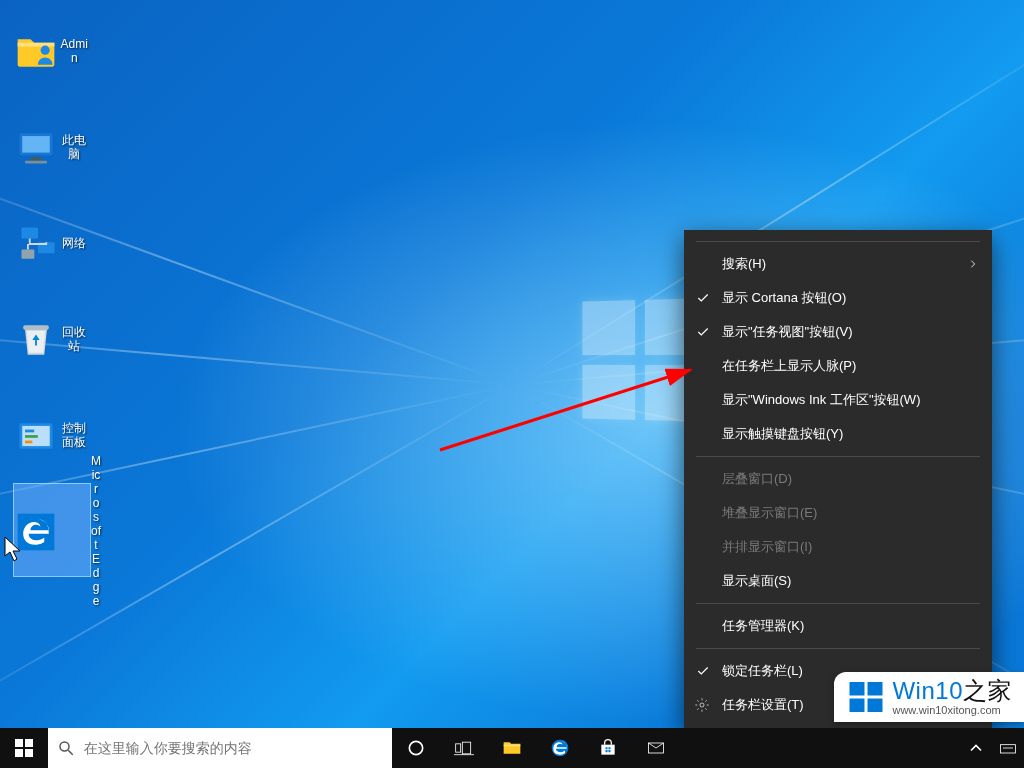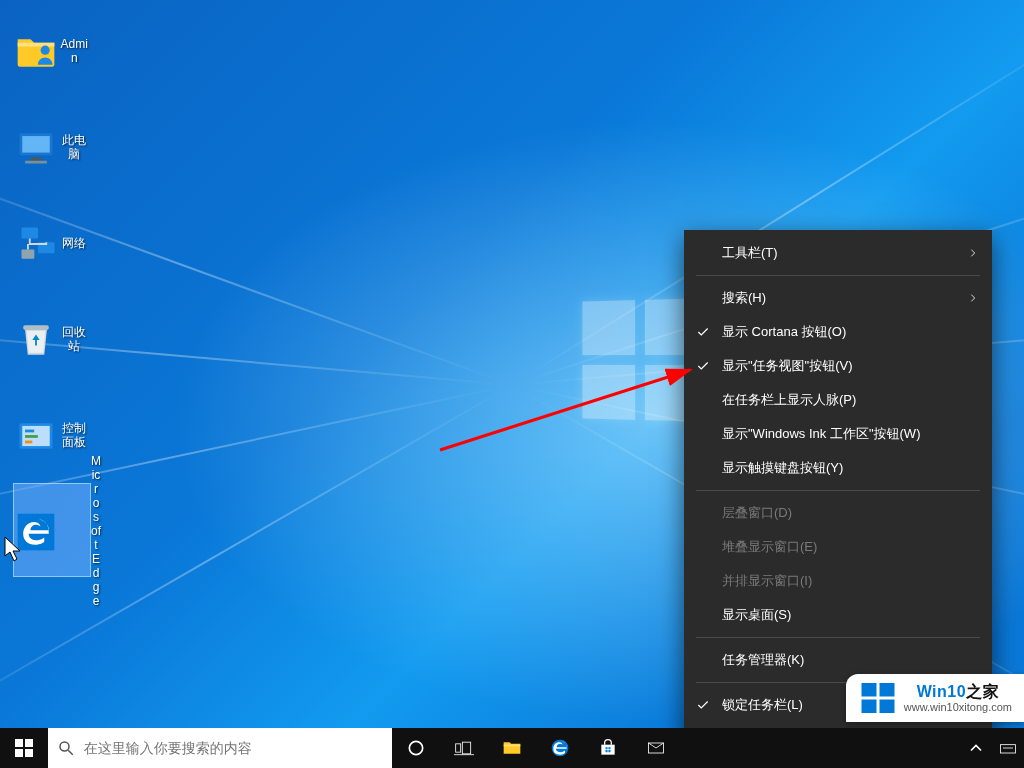--- a/index.html
+++ b/index.html
@@ -43,21 +43,21 @@
   .watermark .wm2{font-size:12px;}
 
   
   .sitemark {
     position:absolute; right:0; bottom:46px; background:#fff; border-radius:12px 0 0 0;
     padding:6px 12px 6px 14px; display:flex; align-items:center; gap:8px;
     box-shadow: 0 2px 6px rgba(0,0,0,0.3);
   }
   .sitemark svg { width:36px; height:36px; }
   .sitemark .txt { display:flex; flex-direction:column; line-height:1.1; }
-  .sitemark .big { font-size:16px; font-weight:700; letter-spacing:0.5px;text-align:center; }
+  .sitemark .big { font-size:24px; font-weight:400; letter-spacing:0.5px;text-align:center; }
   .sitemark .url { font-size:11px; color:#555; }
   .b10{color:#0078d7;} .bk{color:#111;}
 
   
   .taskbar { position:absolute; left:0; right:0; bottom:0; height:40px; background:#101010; display:flex; align-items:stretch; color:#fff; }
   .tb-btn { width:48px; display:flex; align-items:center; justify-content:center; }
   .tb-btn svg { width:20px; height:20px; }
   .start svg { width:18px; height:18px; }
   .searchbox { flex:0 0 344px; background:#fff; display:flex; color:#555; }
   .searchbox .sicon { width:40px; display:flex; align-items:center; justify-content:center; }
@@ -179,28 +179,20 @@
       <div class="label">Microsoft Edge</div>
     </div>
   </div>
 
   <div class="watermark">
     <div class="wm1">激活 Windows</div>
     <div class="wm2">转到"设置"以激活 Windows。</div>
   </div>
 
   <div class="context-menu" id="ctx">
-      <div class="menu-item">
-        <span>工具栏(T)</span>
-        <span class="chevron">
-          <svg width="10" height="10" viewBox="0 0 24 24">
-            <path d="M8 4l8 8-8 8" stroke="#fff" stroke-width="2" fill="none"></path>
-          </svg>
-        </span>
-      </div>
       <div class="menu-sep"></div>
       <div class="menu-item">
         <span>搜索(H)</span>
         <span class="chevron">
           <svg width="10" height="10" viewBox="0 0 24 24">
             <path d="M8 4l8 8-8 8" stroke="#fff" stroke-width="2" fill="none"></path>
           </svg>
         </span>
       </div>
       <div class="menu-item">

